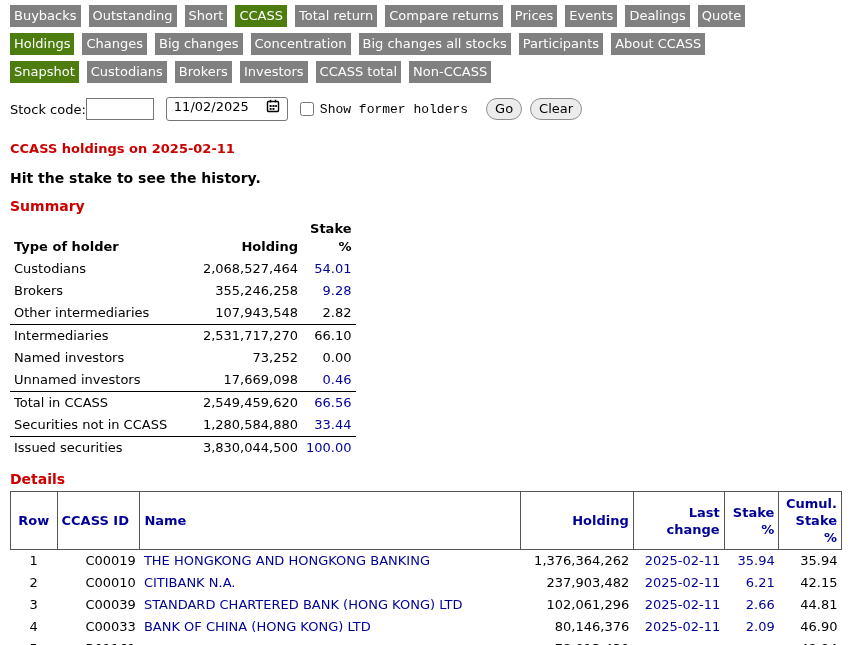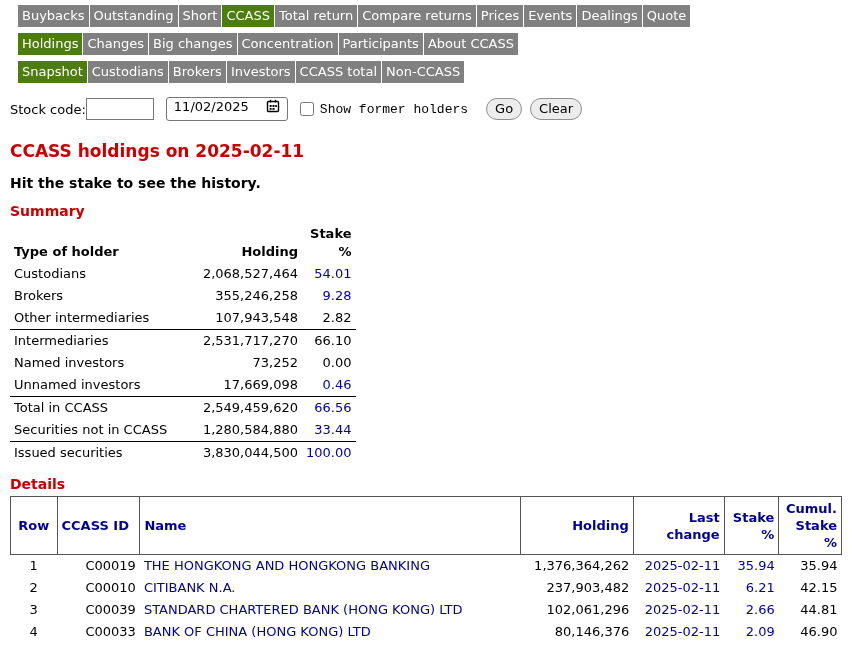--- a/index.html
+++ b/index.html
@@ -6,21 +6,21 @@
   html, body { margin: 0; padding: 0; background: #fff; }
   body {
     width: 852px; height: 645px; overflow: hidden;
     font-family: "DejaVu Sans", "Liberation Sans", sans-serif;
     font-size: 13px; color: #000;
     padding: 5px 10px 0 10px;
   }
   a.link { color: #000099; text-decoration: none; cursor: pointer; }
 
   
-  .tabrow { display: flex; gap: 1px; margin-bottom: 6px; margin-left: 8px; }
+  .tabrow { display: flex; gap: 8px; margin-bottom: 6px; }
   .tab {
     background: #808080; color: #fff;
     padding: 2px 4px 3px 4px; font-size: 13px;
     white-space: nowrap; cursor: pointer; line-height: 17px;
   }
   .tab.active { background: #4d7c0f; }
 
   
   .formrow { display: flex; align-items: center; margin: 14px 0 10px 0; }
   .formrow label.plain { }
@@ -36,21 +36,21 @@
   .datebox svg { display: block; }
   .chk { width: 14px; height: 14px; margin: 0 6px 0 0; }
   .chk-label { margin-right: 10px; font-family: Liberation Mono, monospace; }
   button.btn {
     font: 13px "DejaVu Sans", sans-serif;
     background: #ececec; border: 1px solid #8f8f8f; border-radius: 11px;
     padding: 2px 8px 3px 8px; margin-left: 8px; cursor: pointer; color: #000;
   }
 
   
-  .h-red   { color: #cc0000; font-weight: bold; font-size: 17px; margin: 20px 0 0 0; }
+  .h-red   { color: #cc0000; font-weight: bold; font-size: 13px; margin: 20px 0 0 0; }
   .h-sub   { color: #000;    font-weight: bold; font-size: 14px; margin: 14px 0 0 0; }
   .h-small { color: #cc0000; font-weight: bold; font-size: 14px; margin: 12px 0 4px 0; }
 
   
   table.summary { border-collapse: collapse; margin-top: 2px; }
   table.summary th, table.summary td { padding: 2px 4px; line-height: 18px; }
   table.summary th { font-weight: bold; vertical-align: bottom; }
   .s-col1 { width: 170px; text-align: left; }
   .s-col2 { width: 122px; text-align: right; }
   .s-col3 { width: 50px;  text-align: right; }
@@ -87,20 +87,21 @@
     <a class="tab">Prices</a>
     <a class="tab">Events</a>
     <a class="tab">Dealings</a>
     <a class="tab">Quote</a>
   </nav>
 <nav class="tabrow">
     <a class="tab active">Holdings</a>
     <a class="tab">Changes</a>
     <a class="tab">Big changes</a>
     <a class="tab">Concentration</a>
+    <a class="tab">Big changes all stocks</a>
     <a class="tab">Participants</a>
     <a class="tab">About CCASS</a>
   </nav>
 <nav class="tabrow">
     <a class="tab active">Snapshot</a>
     <a class="tab">Custodians</a>
     <a class="tab">Brokers</a>
     <a class="tab">Investors</a>
     <a class="tab">CCASS total</a>
     <a class="tab">Non-CCASS</a>

